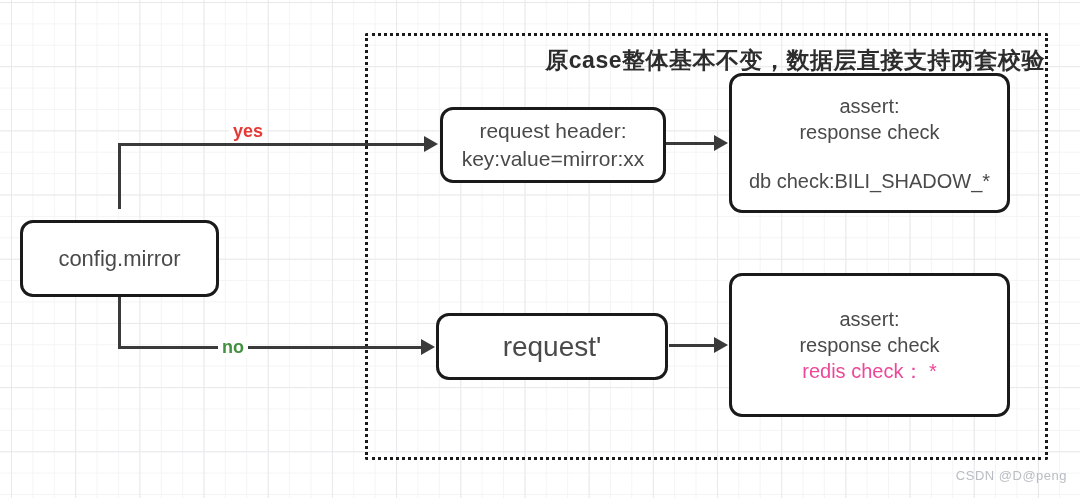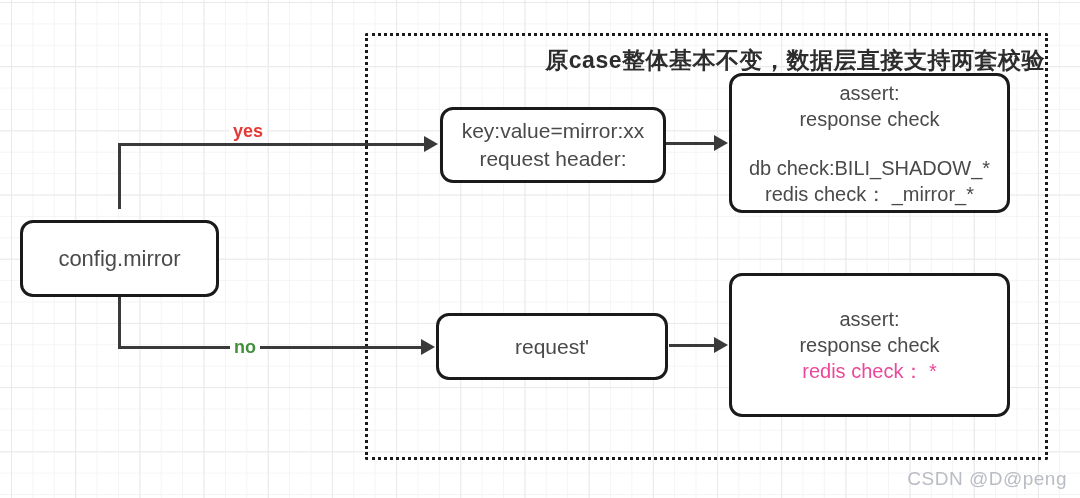--- a/index.html
+++ b/index.html
@@ -35,80 +35,79 @@
     display:flex;flex-direction:column;justify-content:center;align-items:center;
     text-align:center;
   }
   .node-config   {left:20px; top:208px;width:199px;height:77px;margin-top:12px;}
   .node-reqhdr   {left:440px;top:107px;width:226px;height:76px;}
   .node-assert-m {left:729px;top:73px; width:281px;height:140px;}
   .node-request  {left:436px;top:313px;width:232px;height:67px;}
   .node-assert-p {left:729px;top:273px;width:281px;height:144px;}
   .node .tline{font-size:20px;line-height:26px;white-space:pre;}
   .node-config .tline{font-size:22px;}
-  .node-request .tline{font-size:21px;}
+  .node-request .tline{font-size:28px;}
   .node-reqhdr .tline{font-size:21px;line-height:28px;}
   .edge{position:absolute;background:#3a3a3a;}
   .eh{height:3px;} .ev{width:3px;}
   .arrowhead{
     position:absolute;width:0;height:0;
     border-top:8px solid transparent;
     border-bottom:8px solid transparent;
     border-left:14px solid #3a3a3a;
   }
   .edge-label{
     position:absolute;
     background:#ffffff;
     padding:0 4px;
     font-size:18px;font-weight:600;line-height:22px;
   }
   .watermark{
     position:absolute;right:13px;top:468px;
-    font-size:19px;letter-spacing:0.5px;
+    font-size:13px;letter-spacing:0.5px;
   }
 </style>
 </head>
 <body>
 
 <div class="canvas">
 
   <div class="frame" style="border-color: rgb(26, 26, 26);">
     <div class="frame-title" style="color: rgb(45, 45, 45);">原case整体基本不变，数据层直接支持两套校验</div>
   </div>
 
   <div class="edge ev" style="left: 118px; top: 144px; height: 65px; background: rgb(58, 58, 58);"></div>
   <div class="edge eh" style="left: 118px; top: 143px; width: 306px; background: rgb(58, 58, 58);"></div>
   <div class="arrowhead" style="left: 424px; top: 136px; border-left-color: rgb(58, 58, 58);"></div>
   <div class="edge-label" style="left: 229px; top: 120px; color: rgb(229, 57, 53);">yes</div>
 
   <div class="edge ev" style="left: 118px; top: 285px; height: 63px; background: rgb(58, 58, 58);"></div>
   <div class="edge eh" style="left: 118px; top: 346px; width: 303px; background: rgb(58, 58, 58);"></div>
   <div class="arrowhead" style="left: 421px; top: 339px; border-left-color: rgb(58, 58, 58);"></div>
-  <div class="edge-label" style="left: 230px; top: 336px; color: rgb(67, 145, 63);">no</div>
+  <div class="edge-label" style="left: 218px; top: 336px; color: rgb(67, 145, 63);">no</div>
 
   <div class="edge eh" style="left: 666px; top: 142px; width: 50px; background: rgb(58, 58, 58);"></div>
   <div class="arrowhead" style="left: 714px; top: 135px; border-left-color: rgb(58, 58, 58);"></div>
 
   <div class="edge eh" style="left: 669px; top: 344px; width: 47px; background: rgb(58, 58, 58);"></div>
   <div class="arrowhead" style="left: 714px; top: 337px; border-left-color: rgb(58, 58, 58);"></div>
 
   <div class="node node-config" style="border-color: rgb(26, 26, 26);">
     <div class="tline" style="color: rgb(74, 74, 74);">config.mirror</div>
   </div>
 
   <div class="node node-reqhdr" style="border-color: rgb(26, 26, 26);">
+    <div class="tline" style="color: rgb(74, 74, 74);">request header:</div>
     <div class="tline" style="color: rgb(74, 74, 74);">key:value=mirror:xx</div>
-    <div class="tline" style="color: rgb(74, 74, 74);">request header:</div>
   </div>
 
   <div class="node node-assert-m" style="border-color: rgb(26, 26, 26);">
     <div class="tline" style="color: rgb(74, 74, 74);">assert:</div>
     <div class="tline" style="color: rgb(74, 74, 74);">response check</div>
     <div class="tline" style="color: rgb(74, 74, 74); margin-top: 23px;">db check:BILI_SHADOW_*</div>
-    <div class="tline" style="color: rgb(74, 74, 74);">redis check： _mirror_*</div>
   </div>
 
   <div class="node node-request" style="border-color: rgb(26, 26, 26);">
     <div class="tline" style="color: rgb(74, 74, 74);">request'</div>
   </div>
 
   <div class="node node-assert-p" style="border-color: rgb(26, 26, 26);">
     <div class="tline" style="color: rgb(74, 74, 74);">assert:</div>
     <div class="tline" style="color: rgb(74, 74, 74);">response check</div>
     <div class="tline" style="color: #ec4899;">redis check： *</div>

